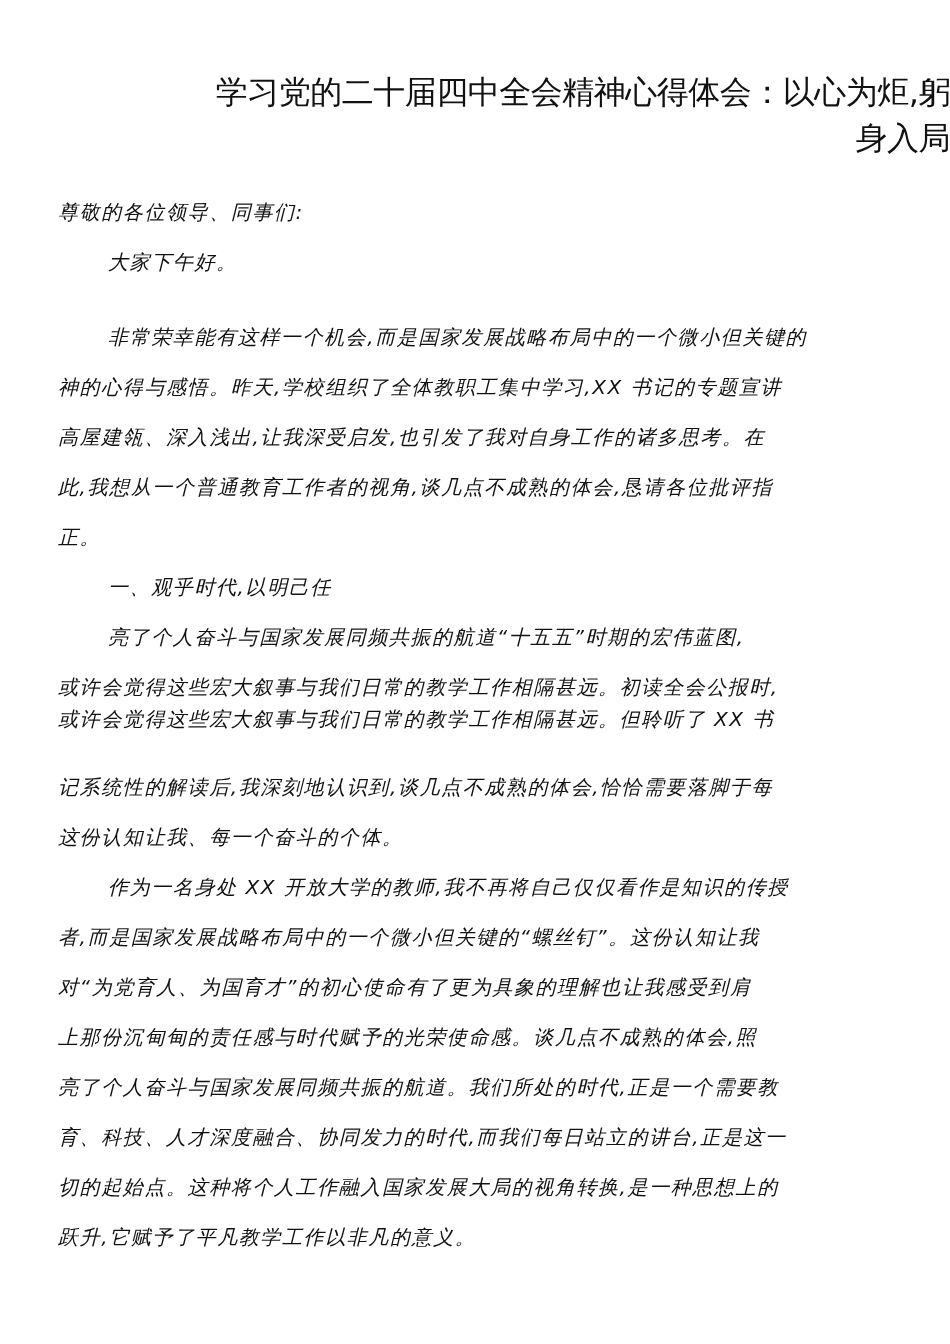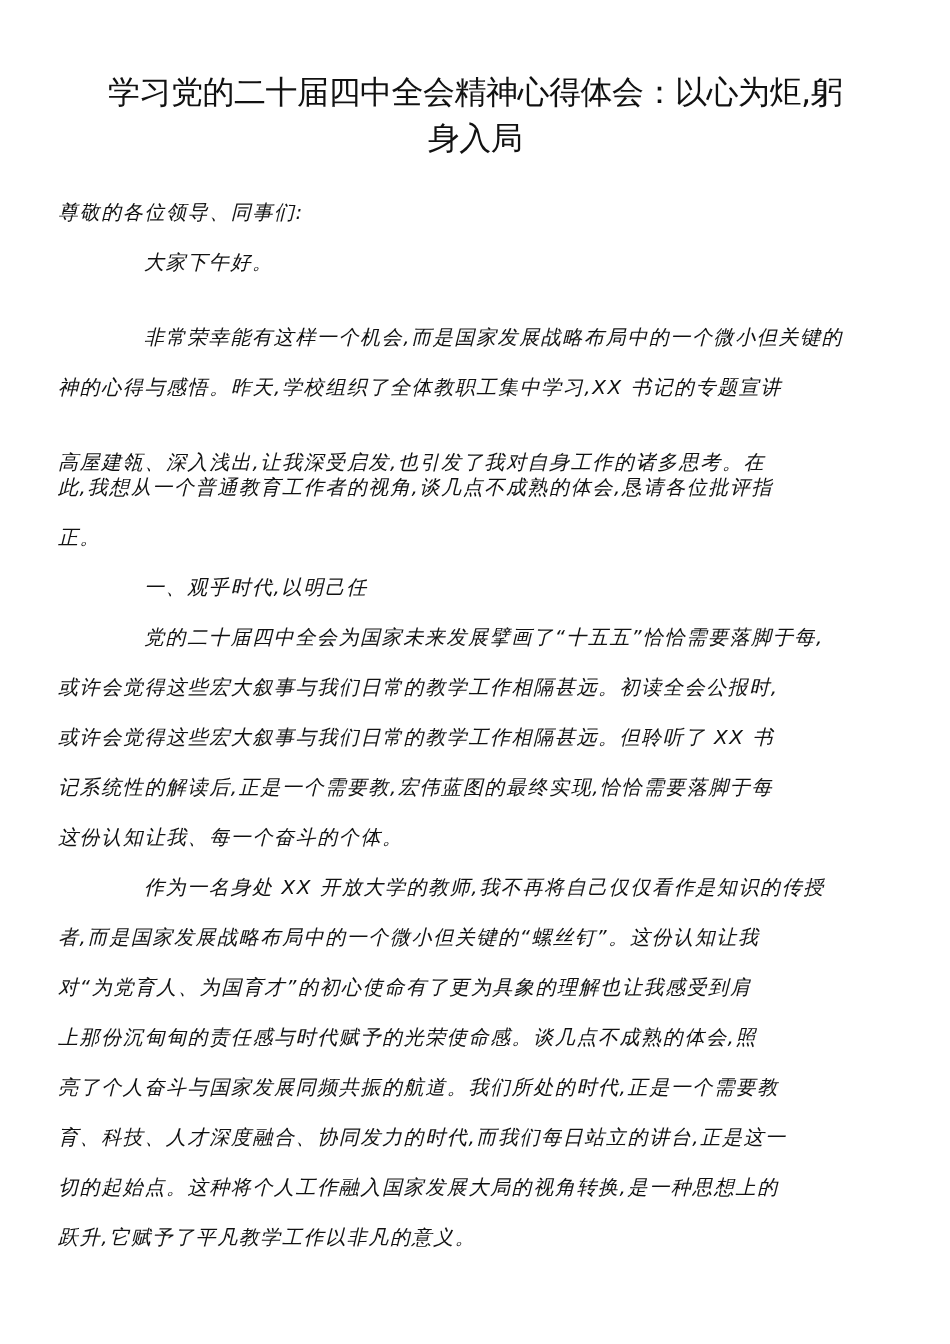--- a/index.html
+++ b/index.html
@@ -1,42 +1,42 @@
 <!DOCTYPE html>
 <html><head>
 <meta charset="utf-8">
 <style>
   html, body { margin: 0; padding: 0; background: #ffffff; }
   body { width: 950px; height: 1344px; position: relative; overflow: hidden;
          font-family: "DejaVu Sans", "Liberation Sans", sans-serif; color: #111111; }
-  .title-line { position: absolute; left: 0; width: 950px; text-align: center;
+  .title-line { position: absolute; left: 0; width: 950px; text-align: right;
                 font-size: 32px; line-height: 40px; white-space: nowrap; letter-spacing: -0.5px; }
   .line { position: absolute; left: 58px; width: 834px; font-size: 20px; line-height: 30px;
           white-space: nowrap; letter-spacing: 1.6px; font-style: italic; }
-  .indent { left: 108px; width: 784px; margin-left: 36px; }
+  .indent { left: 108px; width: 784px; }
 </style>
 </head>
 <body>
 
 <div>
   <div class="title-line" style="top:72px">学习党的二十届四中全会精神心得体会：以心为炬,躬</div>
   <div class="title-line" style="top:118px">身入局</div>
 
   <div class="line" style="top:197px">尊敬的各位领导、同事们:</div>
   <div class="line indent" style="top:247px">大家下午好。</div>
   <div class="line indent" style="top:322px">非常荣幸能有这样一个机会,而是国家发展战略布局中的一个微小但关键的</div>
   <div class="line" style="top:372px">神的心得与感悟。昨天,学校组织了全体教职工集中学习,XX 书记的专题宣讲</div>
-  <div class="line" style="top:447px">高屋建瓴、深入浅出,让我深受启发,也引发了我对自身工作的诸多思考。在</div>
+  <div class="line" style="top:422px">高屋建瓴、深入浅出,让我深受启发,也引发了我对自身工作的诸多思考。在</div>
   <div class="line" style="top:472px">此,我想从一个普通教育工作者的视角,谈几点不成熟的体会,恳请各位批评指</div>
   <div class="line" style="top:522px">正。</div>
   <div class="line indent" style="top:572px">一、观乎时代,以明己任</div>
-  <div class="line indent" style="top:622px">党的二十届四中全会为国家未来发展擘画了“十五五”恰恰需要落脚于每,</div>
+  <div class="line indent" style="top:622px">亮了个人奋斗与国家发展同频共振的航道“十五五”时期的宏伟蓝图,</div>
   <div class="line" style="top:672px">或许会觉得这些宏大叙事与我们日常的教学工作相隔甚远。初读全会公报时,</div>
-  <div class="line" style="top:722px">或许会觉得这些宏大叙事与我们日常的教学工作相隔甚远。但聆听了 XX 书</div>
-  <div class="line" style="top:772px">记系统性的解读后,正是一个需要教,宏伟蓝图的最终实现,恰恰需要落脚于每</div>
+  <div class="line" style="top:704px">或许会觉得这些宏大叙事与我们日常的教学工作相隔甚远。但聆听了 XX 书</div>
+  <div class="line" style="top:772px">记系统性的解读后,我深刻地认识到,谈几点不成熟的体会,恰恰需要落脚于每</div>
   <div class="line" style="top:822px">这份认知让我、每一个奋斗的个体。</div>
   <div class="line indent" style="top:872px">作为一名身处 XX 开放大学的教师,我不再将自己仅仅看作是知识的传授</div>
   <div class="line" style="top:922px">者,而是国家发展战略布局中的一个微小但关键的“螺丝钉”。这份认知让我</div>
   <div class="line" style="top:972px">对“为党育人、为国育才”的初心使命有了更为具象的理解也让我感受到肩</div>
   <div class="line" style="top:1022px">上那份沉甸甸的责任感与时代赋予的光荣使命感。谈几点不成熟的体会,照</div>
   <div class="line" style="top:1072px">亮了个人奋斗与国家发展同频共振的航道。我们所处的时代,正是一个需要教</div>
   <div class="line" style="top:1122px">育、科技、人才深度融合、协同发力的时代,而我们每日站立的讲台,正是这一</div>
   <div class="line" style="top:1172px">切的起始点。这种将个人工作融入国家发展大局的视角转换,是一种思想上的</div>
   <div class="line" style="top:1222px">跃升,它赋予了平凡教学工作以非凡的意义。</div>
 </div>

